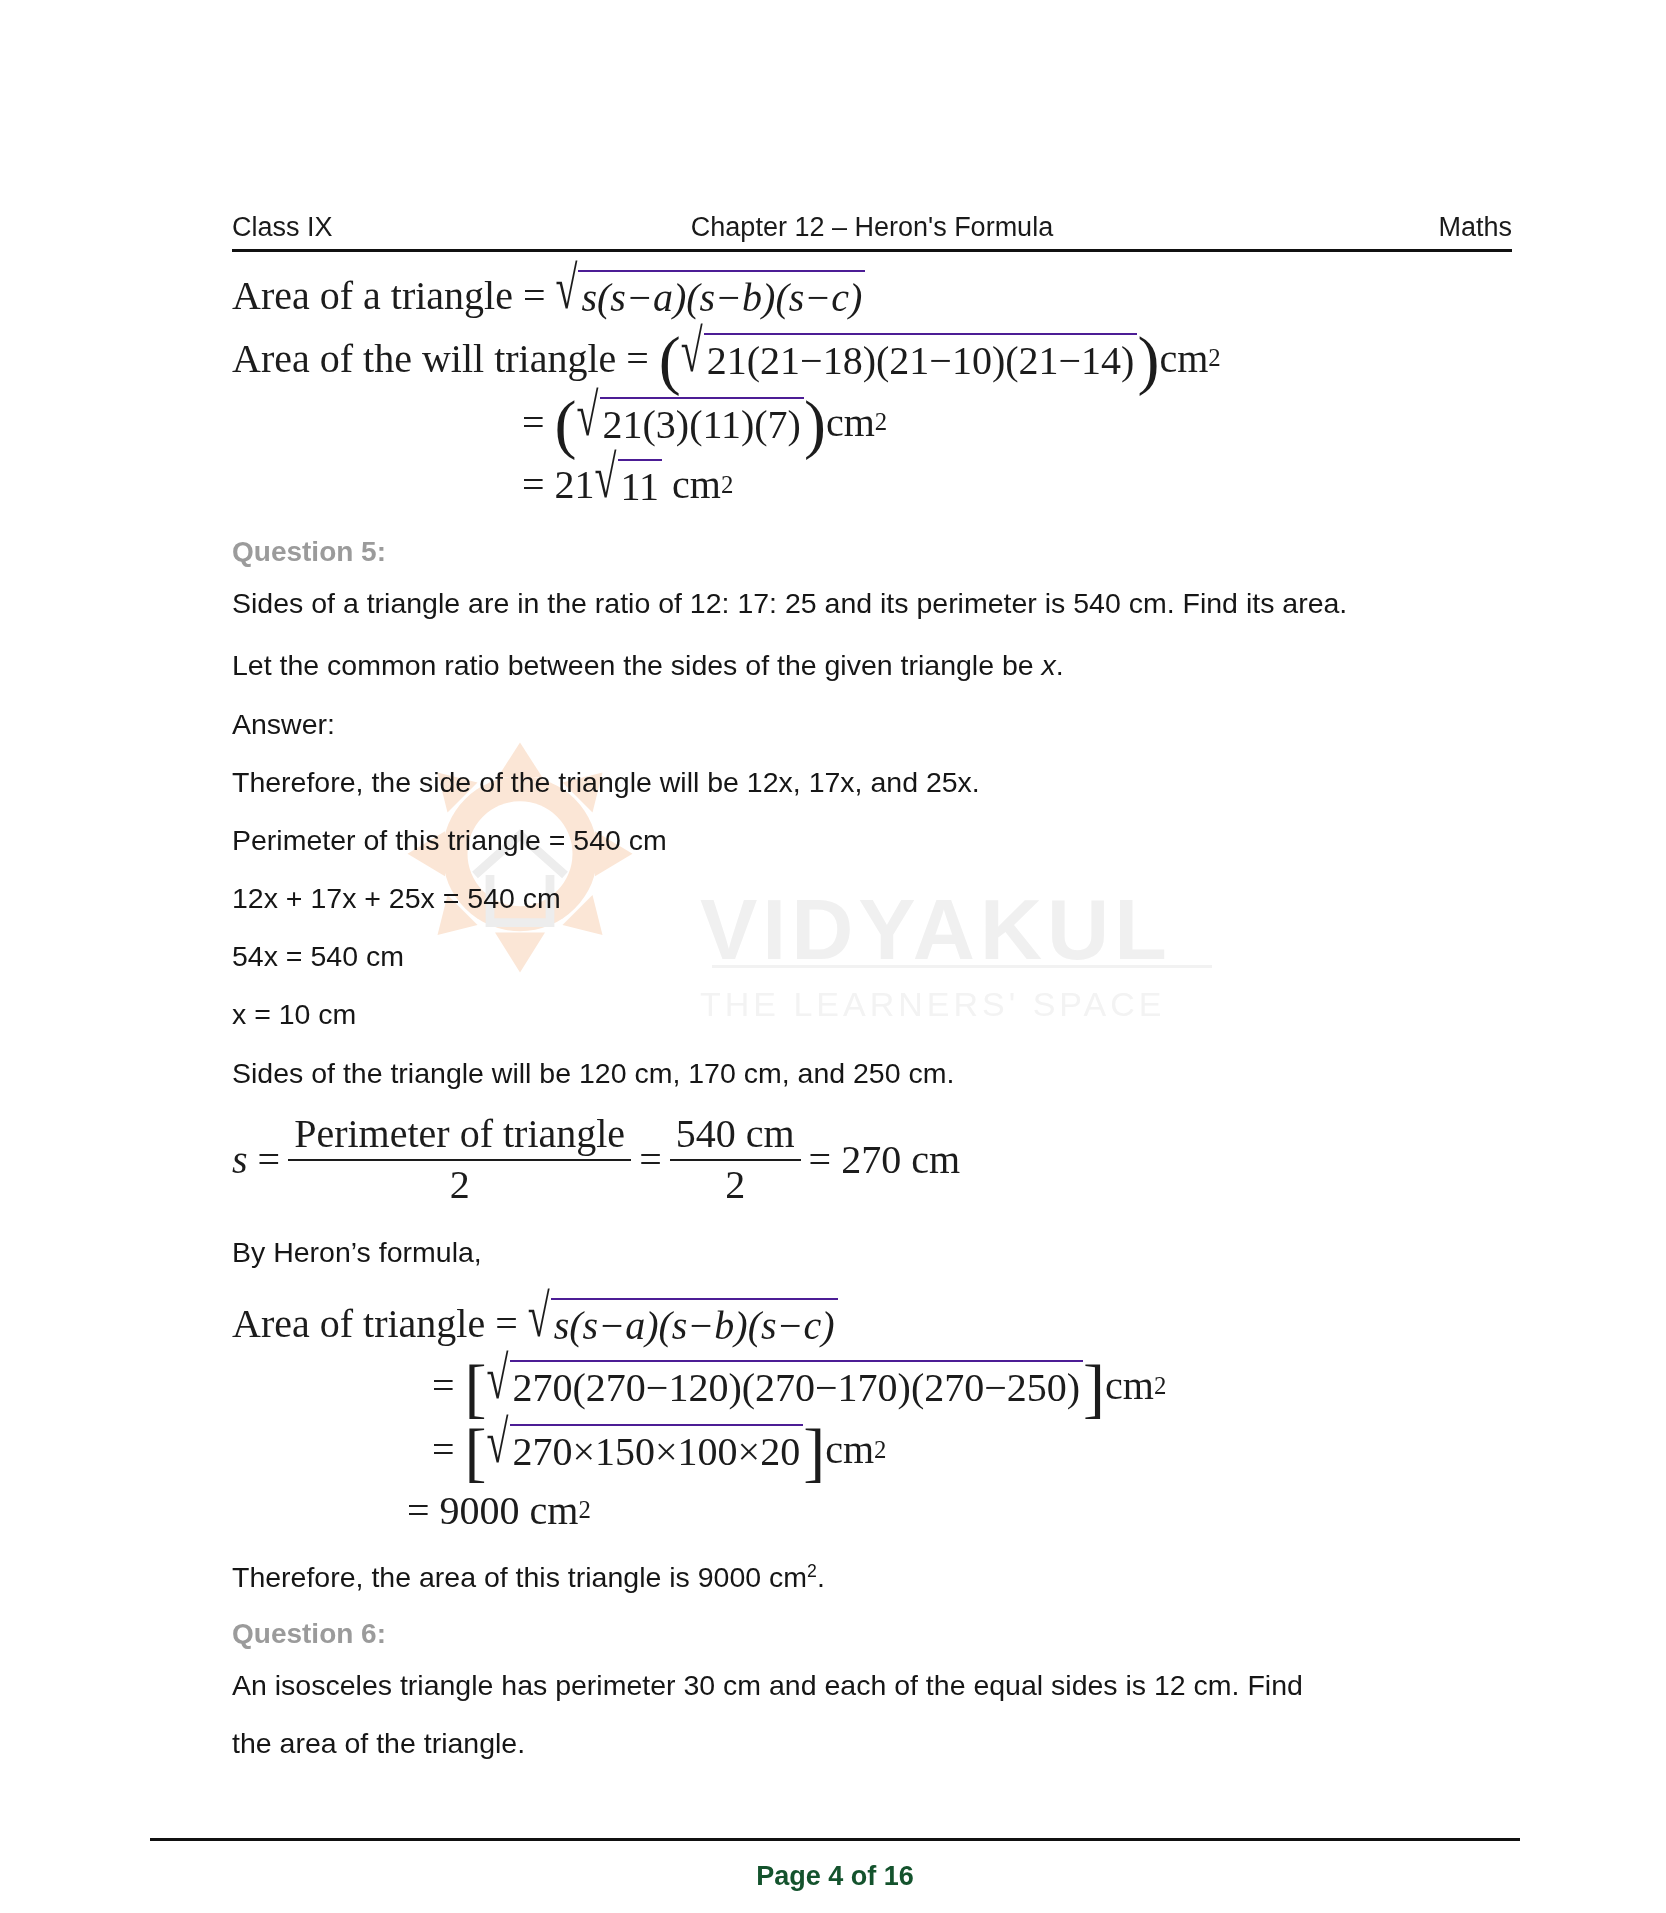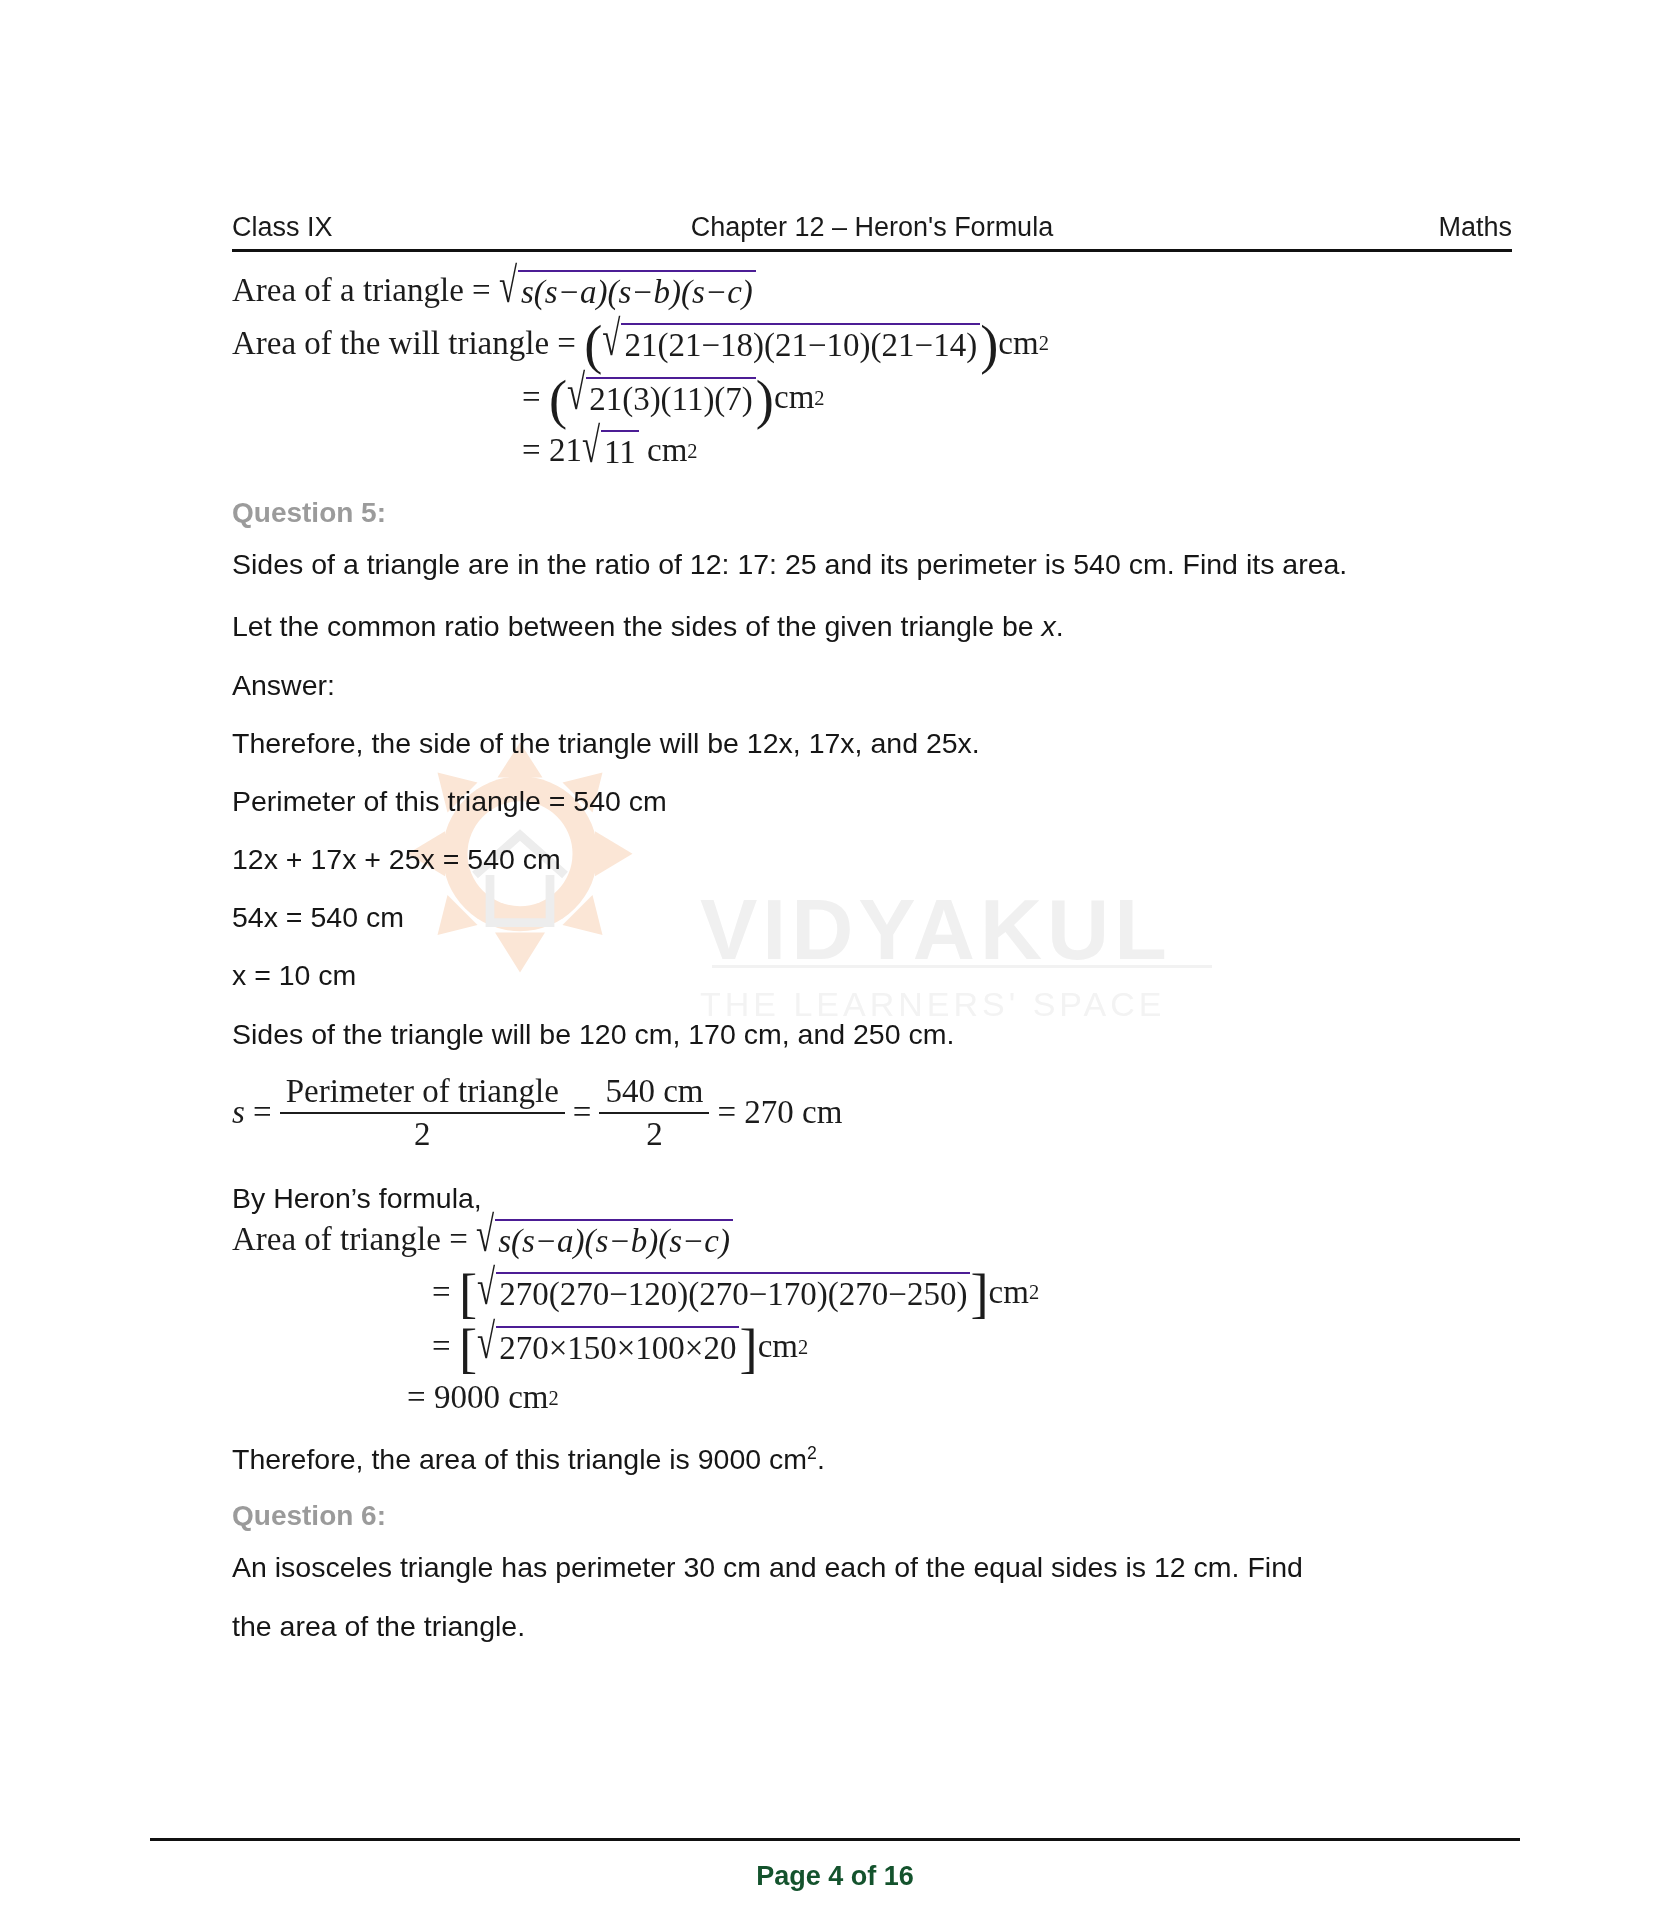--- a/index.html
+++ b/index.html
@@ -116,21 +116,21 @@
     font-weight: bold;
     color: #9b9b9b;
     margin: 20px 0 14px 0;
   }
   .it { font-style: italic; }
   sup { font-size: 0.62em; vertical-align: super; line-height: 0; }
 
   
   .mathline {
     font-family: "Liberation Serif", serif;
-    font-size: 33px;
+    font-size: 40px;
     color: #1c1c1c;
     display: flex;
     align-items: center;
     margin: 0 0 10px 0;
     white-space: nowrap;
   }
   .mathline.indent1 { padding-left: 290px; }
   .mathline.indent2 { padding-left: 200px; }
   .mathline.indent4 { padding-left: 175px; }
 
@@ -311,21 +311,21 @@
       </span>
       <span>=</span>
       <span class="frac">
         <span class="num">540 cm</span>
         <span class="den">2</span>
       </span>
       <span>=</span>&nbsp;
       <span>270 cm</span>
     </div>
 
-    <div class="para" style="margin-bottom:0;">By Heron’s formula,</div>
+    <div class="para" style="margin-bottom:24px;">By Heron’s formula,</div>
 
     <div class="mathline">
       <span>Area of triangle =</span>&nbsp;
       <span class="sqrt">
         <span class="radical">√</span>
         <span class="radicand mi">s(s−a)(s−b)(s−c)</span>
       </span>
     </div>
 
     <div class="mathline indent2">

